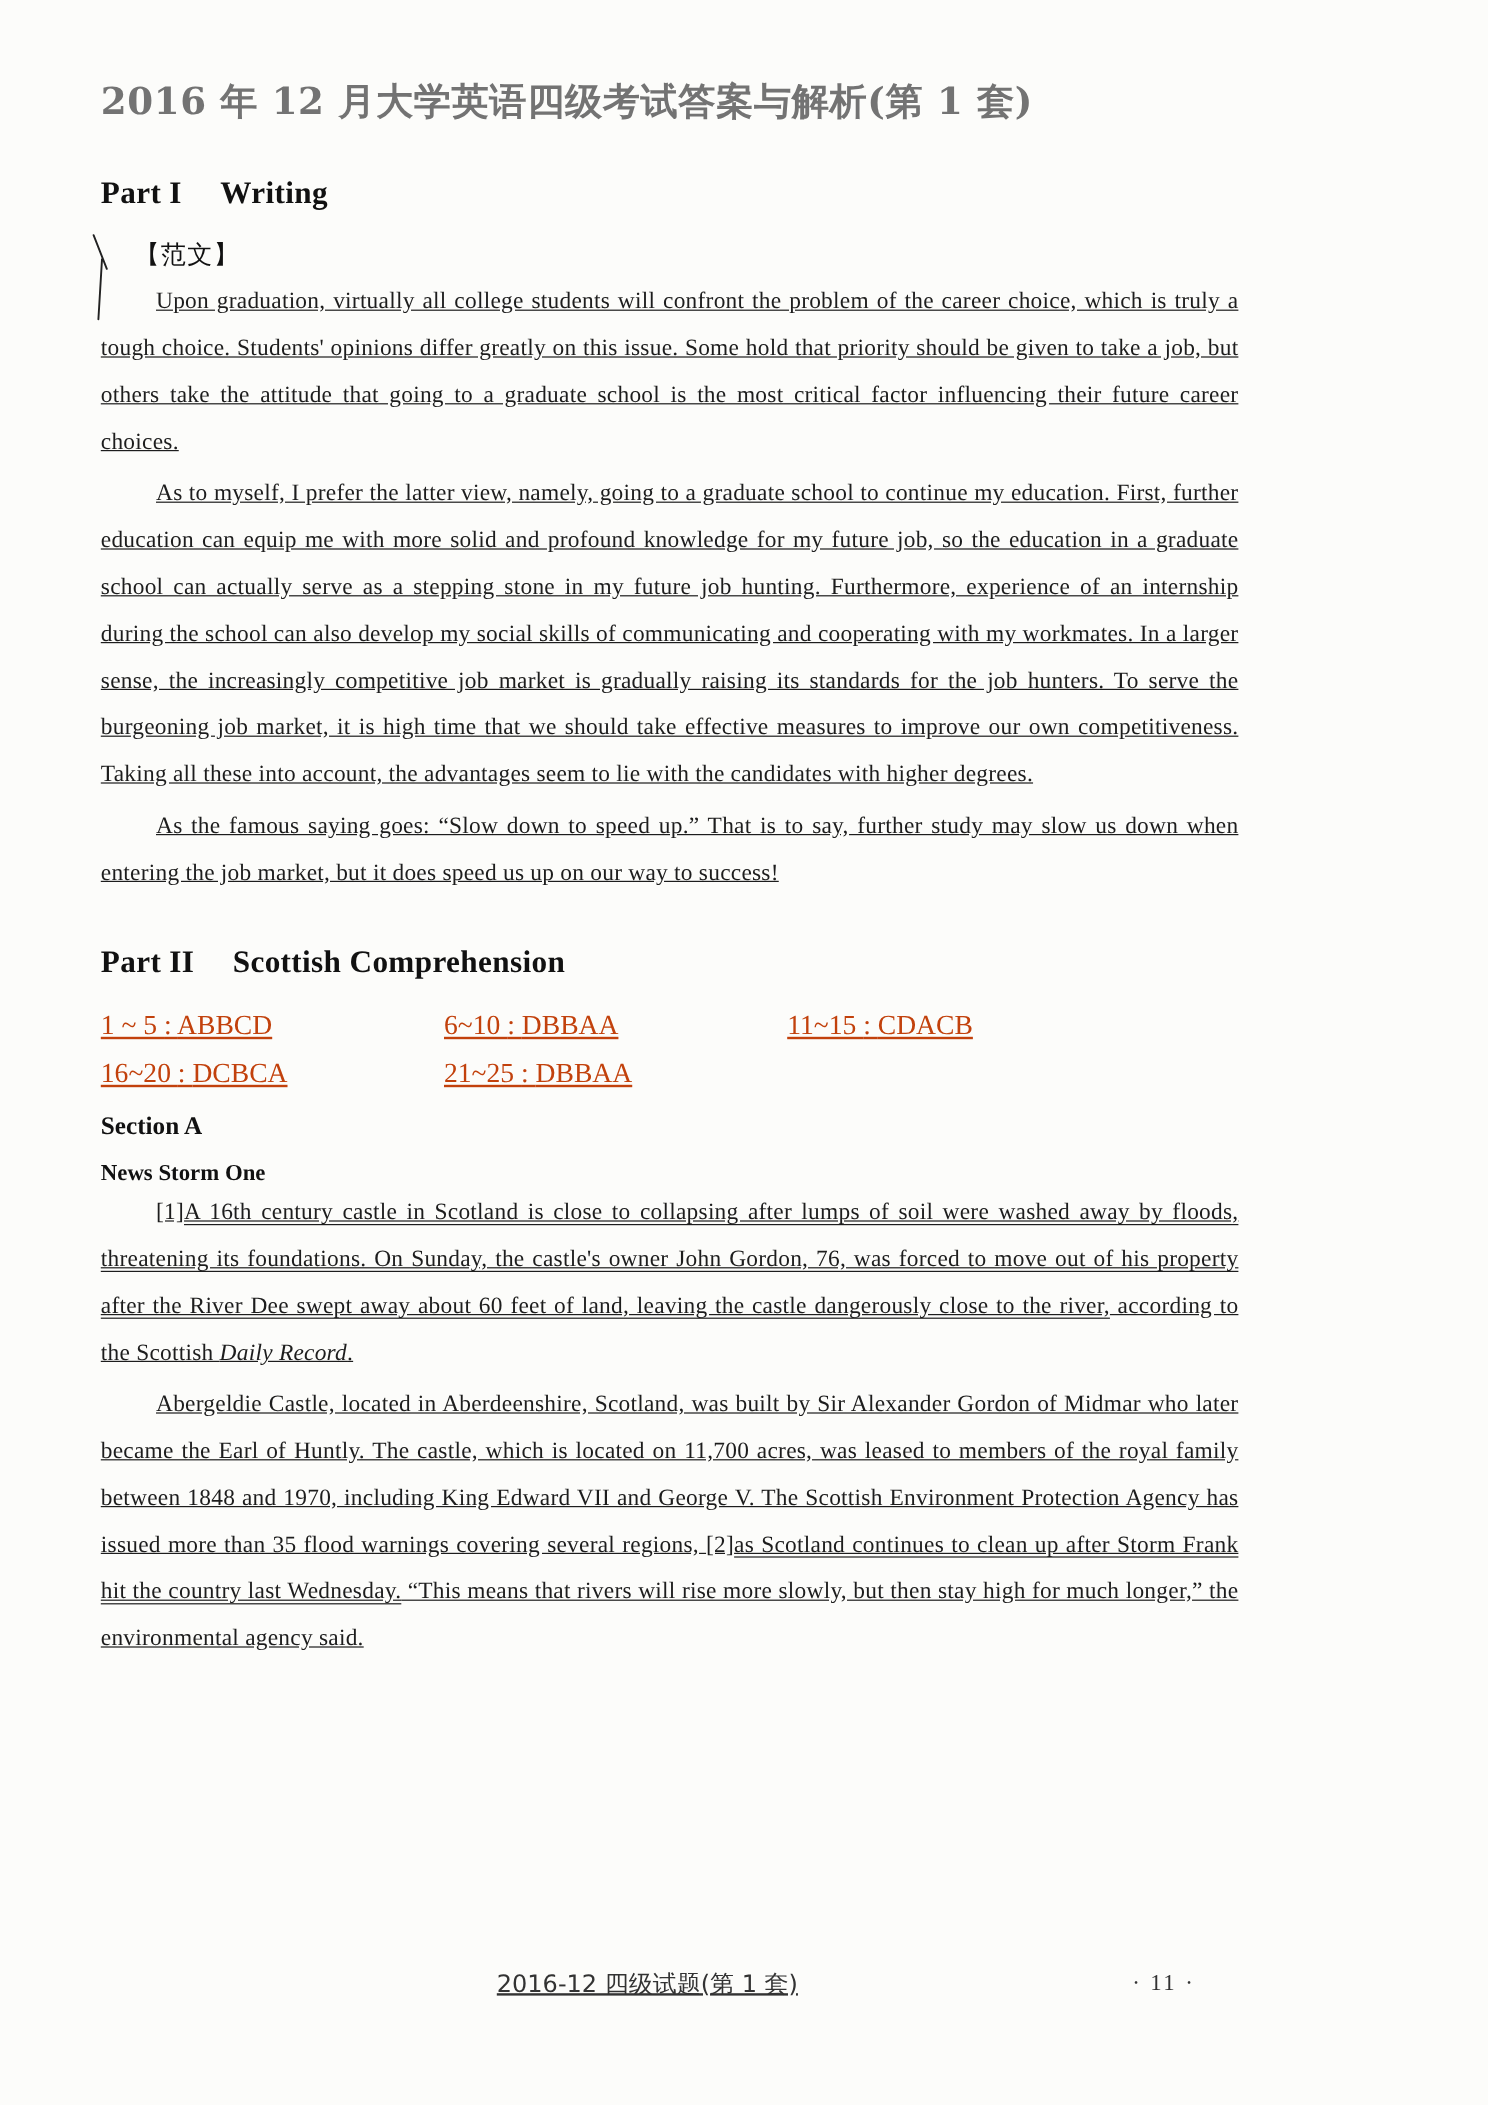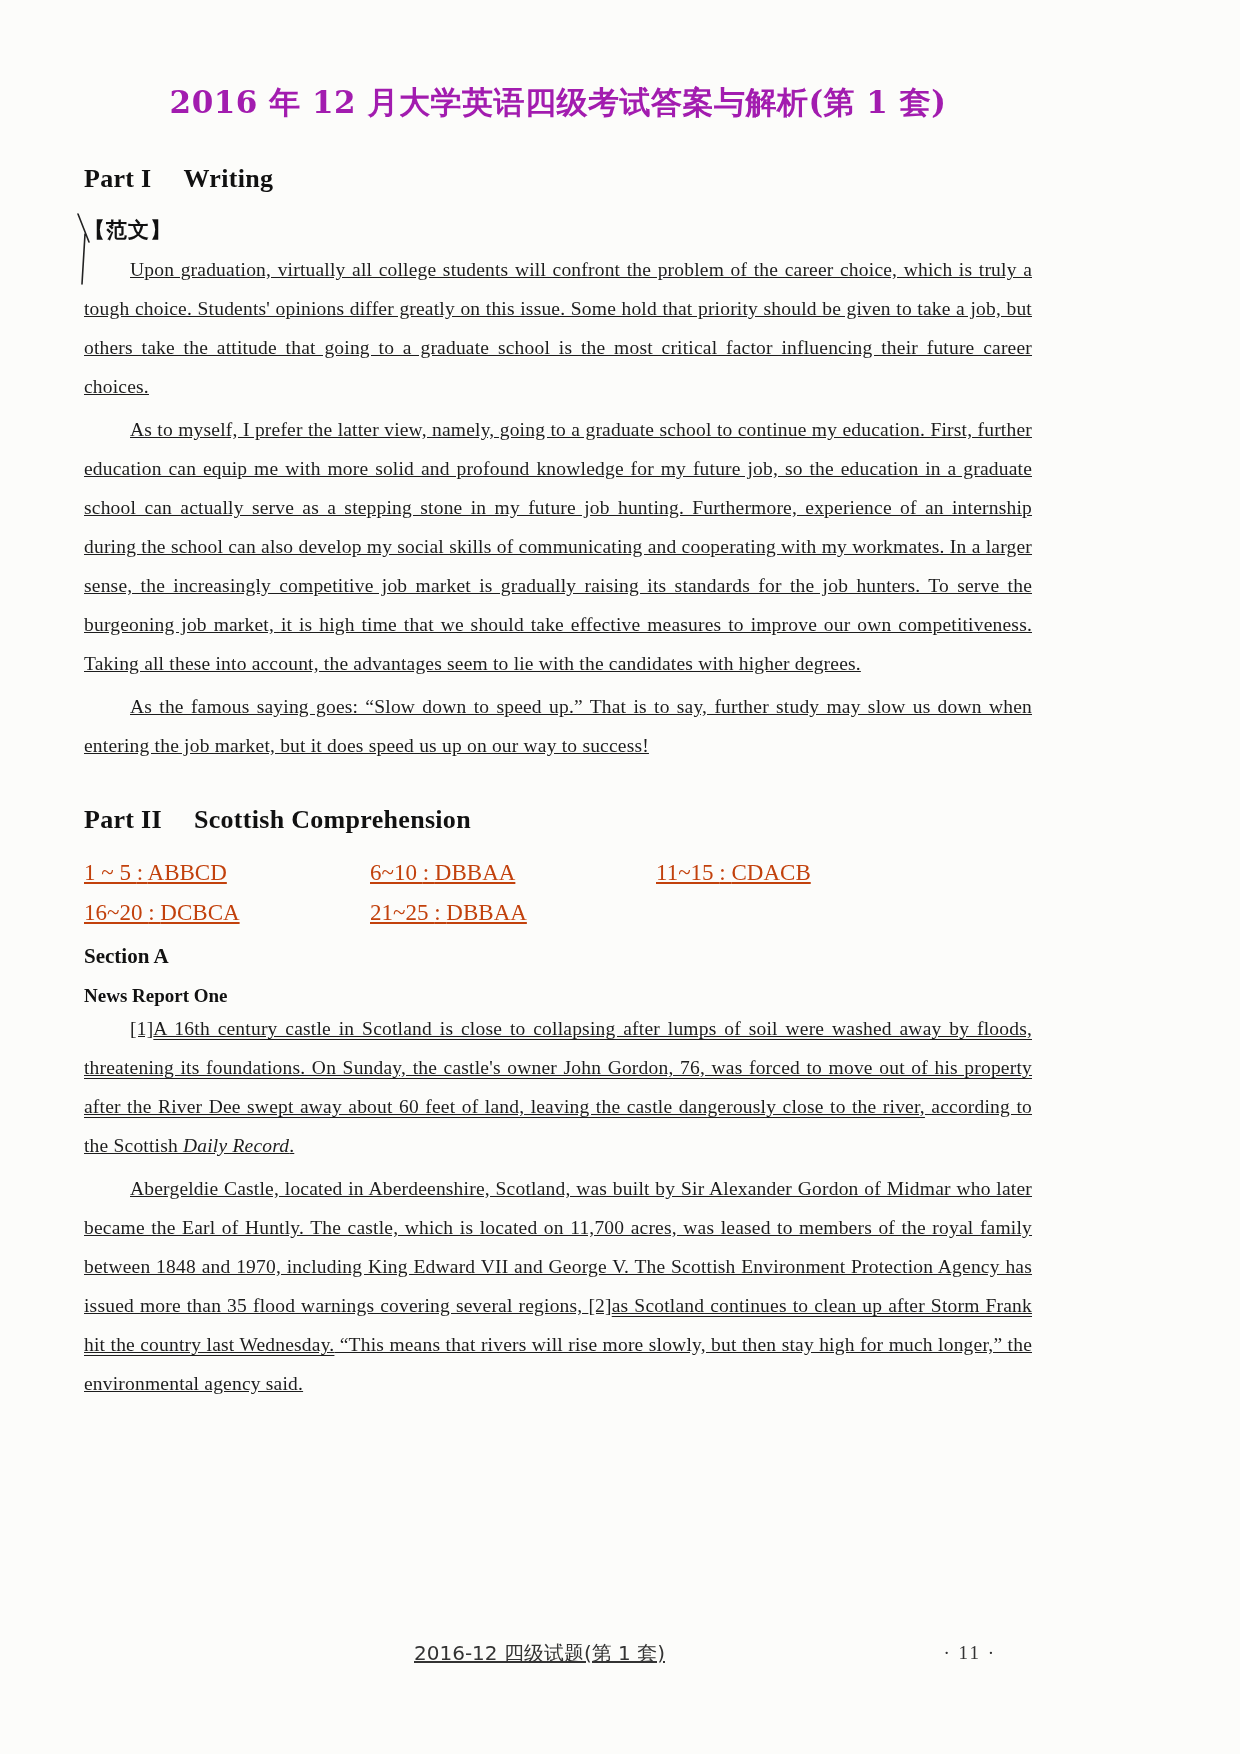--- a/index.html
+++ b/index.html
@@ -26,27 +26,27 @@
   .content {
     position: absolute;
     left: 84px;
     top: 0;
     width: 948px;
     height: 1754px;
   }
 
   
   .doc-title {
-    text-align: center;
+    text-align: left;
     font-size: 31px;
     font-weight: bold;
     letter-spacing: 0.5px;
     margin: 0;
-    padding-top: 82px;
-    color: #a21caf;
+    padding-top: 64px;
+    color: #737373;
     font-family: "DejaVu Serif", "Liberation Serif", serif;
   }
 
   
   .part-heading {
     font-size: 26px;
     font-weight: bold;
     margin: 40px 0 0 0;
     color: #111;
     letter-spacing: 0.3px;
@@ -67,24 +67,25 @@
   }
 
   
   .fanwen-wrap {
     position: relative;
     margin-top: 22px;
     height: 30px;
   }
   .fanwen {
     font-size: 21px;
-    font-weight: bold;
+    font-weight: normal;
     color: #111;
     font-family: "DejaVu Sans", sans-serif;
     letter-spacing: 1px;
+    padding-left: 28px;
   }
   .pen-mark {
     position: absolute;
     left: -8px;
     top: -4px;
     width: 18px;
     height: 74px;
     pointer-events: none;
   }
 
@@ -190,21 +191,21 @@
       <span class="answer-cell"><span>11~15 </span><span>: </span><span>CDACB</span></span>
     </div>
     <div class="answer-row">
       <span class="answer-cell"><span>16~20 </span><span>: </span><span>DCBCA</span></span>
       <span class="answer-cell"><span>21~25 </span><span>: </span><span>DBBAA</span></span>
       <span class="answer-cell"><span></span><span></span><span></span></span>
     </div>
   </div>
 
   <h3 class="section-heading">Section A</h3>
-  <h4 class="subsection-heading">News Report One</h4>
+  <h4 class="subsection-heading">News Storm One</h4>
 
   <p class="body-par tight"><span class="marker">[1]</span><span class="uline">A 16th century castle in Scotland is close to collapsing after lumps of soil were washed away by floods, threatening its foundations. On Sunday, the castle's owner John Gordon, 76, was forced to move out of his property after the River Dee swept away about 60 feet of land, leaving the castle dangerously close to the river,</span><span> according to the Scottish </span><span class="ital">Daily Record</span><span>.</span></p>
 
   <p class="body-par"><span>Abergeldie Castle, located in Aberdeenshire, Scotland, was built by Sir Alexander Gordon of Midmar who later became the Earl of Huntly. The castle, which is located on 11,700 acres, was leased to members of the royal family between 1848 and 1970, including King Edward VII and George V. The Scottish Environment Protection Agency has issued more than 35 flood warnings covering several regions, </span><span class="marker">[2]</span><span class="uline">as Scotland continues to clean up after Storm Frank hit the country last Wednesday.</span><span> “This means that rivers will rise more slowly, but then stay high for much longer,” the environmental agency said.</span></p>
 
   <div class="footer">
     <span class="footer-note">2016-12 四级试题(第 1 套)</span>
     <span class="page-num">· 11 ·</span>
   </div>
 

